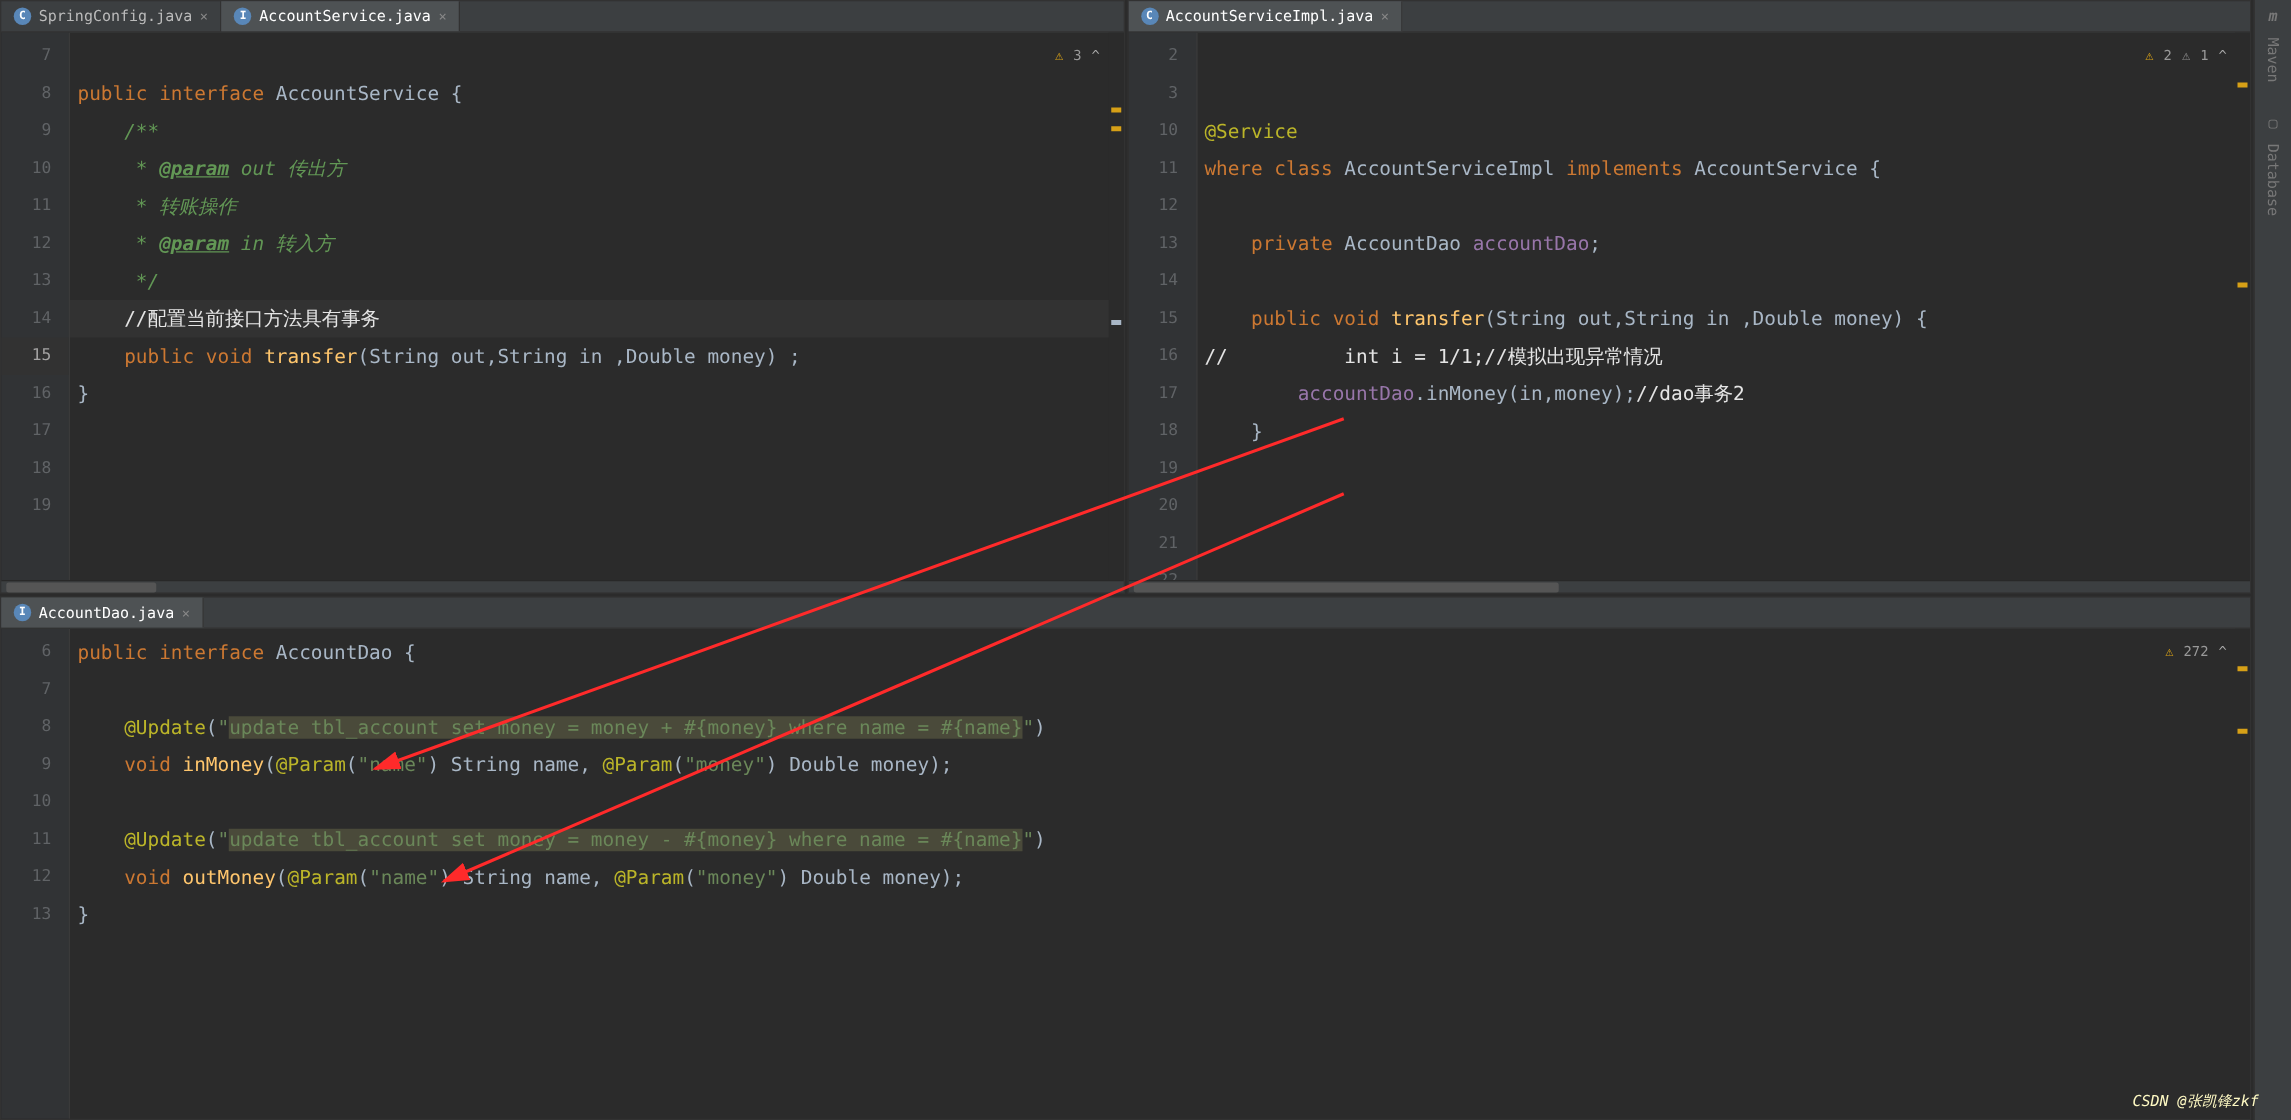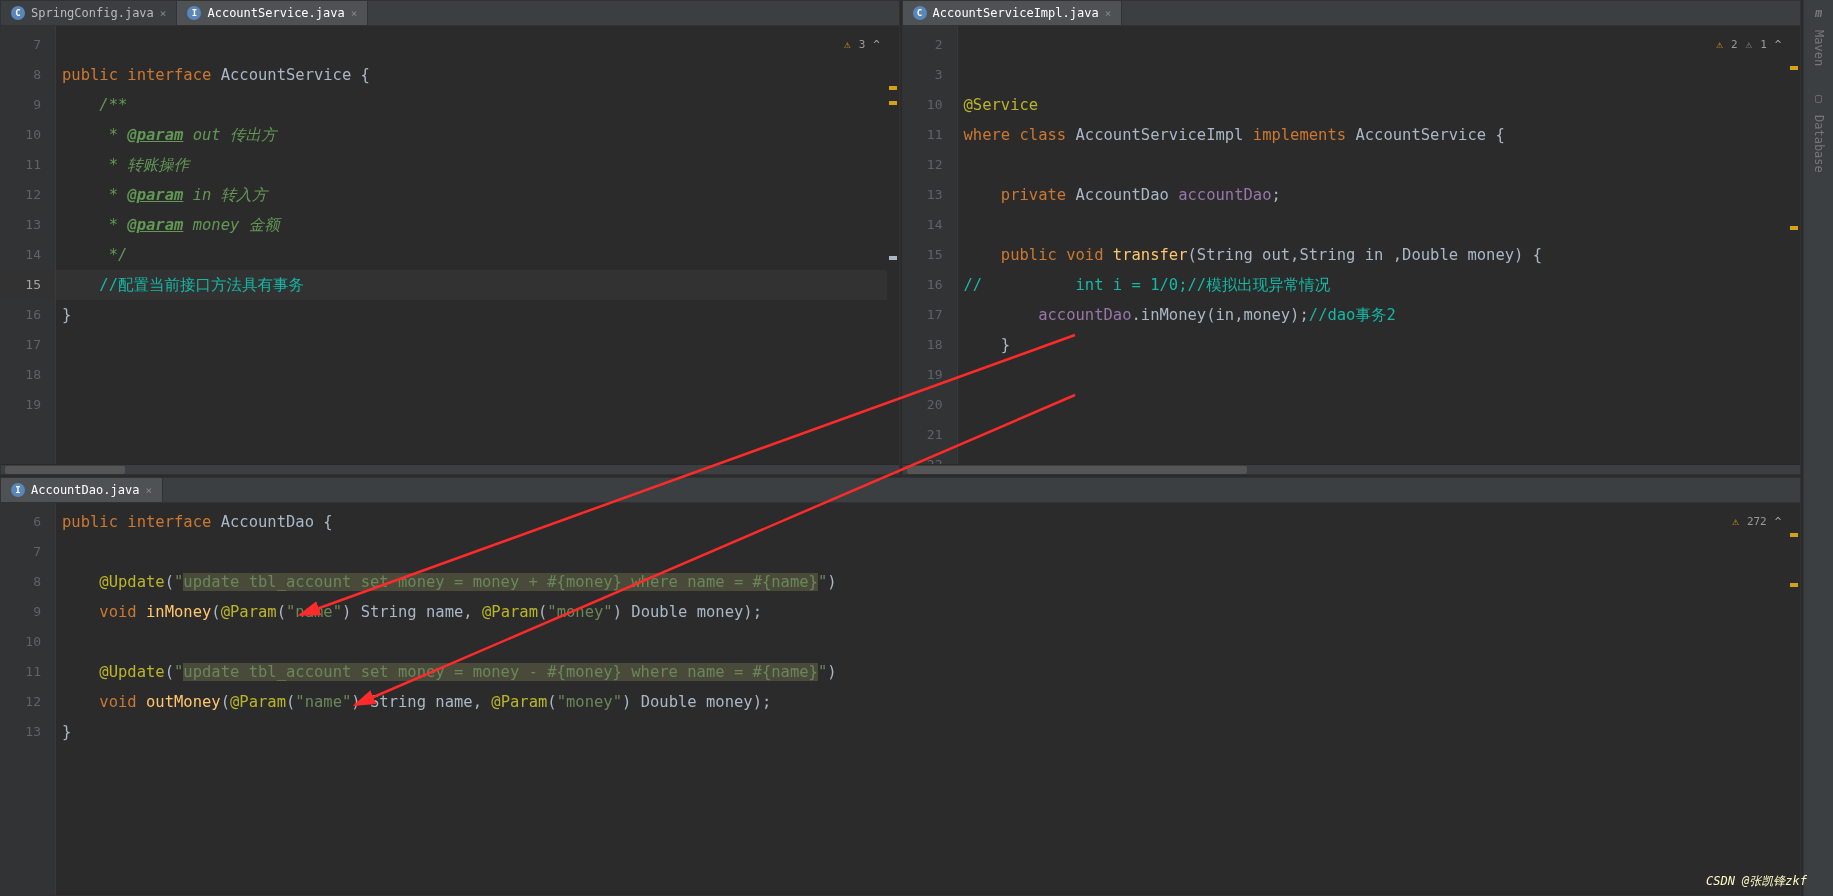--- a/index.html
+++ b/index.html
@@ -37,21 +37,21 @@
 .nav-arrow { color: #aaa; cursor: pointer; }
 .scrollbar-v { position: absolute; right: 0; top: 0; width: 12px; height: 100%; background: #2b2b2b; }
 .scroll-marker { position: absolute; width: 8px; right: 2px; height: 4px; }
 .scroll-marker.warn { background: #d6a017; }
 .scroll-marker.cursor { background: #a9b7c6; }
 
 
 .kw { color: #cc7832; }
 .str { color: #6a8759; }
 .str-hl { color: #6a8759; background: #4a4a3a; }
-.cmt { color: #14b8a6; }
+.cmt { color: #e5e5e5; }
 .doc { color: #629755; font-style: italic; }
 .doc-tag { color: #629755; font-style: italic; font-weight: bold; text-decoration: underline; }
 .ann { color: #bbb529; }
 .ann-u { color: #bbb529; text-decoration: underline; }
 .id { color: #a9b7c6; }
 .field { color: #9876aa; }
 .fn { color: #ffc66d; }
 
 .arrows-svg { position: absolute; top: 0; left: 0; pointer-events: none; z-index: 50; }
 .watermark { position: absolute; right: 26px; bottom: 6px; color: #fef9c3; font-size: 12px; z-index: 60; font-style: italic; }
@@ -98,23 +98,23 @@
           <span>3</span>
           <span class="nav-arrow">^</span>
           <span class="nav-arrow">v</span>
         </div>
       <div class="code-line"></div>
           <div class="code-line"><span class="kw">public interface </span><span class="id">AccountService {</span></div>
           <div class="code-line"><span class="doc">    /**</span></div>
           <div class="code-line"><span class="doc">     * </span><span class="doc-tag">@param</span><span class="doc"> out 传出方</span></div>
           <div class="code-line"><span class="doc">     * 转账操作</span></div>
           <div class="code-line"><span class="doc">     * </span><span class="doc-tag">@param</span><span class="doc"> in 转入方</span></div>
-          <div class="code-line"><span class="doc">     * </span><span class="doc-tag">@param</span><span class="doc"> money 金额</span></div>
           <div class="code-line"><span class="doc">     */</span></div>
           <div class="code-line hl"><span class="cmt">    //配置当前接口方法具有事务</span></div>
+          <div class="code-line"><span class="id">    </span><span class="kw">public void </span><span class="fn">transfer</span><span class="id">(String out,String in ,Double money) ;</span></div>
           <div class="code-line"><span class="id">}</span></div>
           <div class="code-line"></div>
         </div>
       <div class="scrollbar-v">
         <div class="scroll-marker warn" style="top:60px"></div>
         <div class="scroll-marker warn" style="top:75px"></div>
         <div class="scroll-marker cursor" style="top:230px"></div>
       </div>
     </div>
     <div class="hscroll">
@@ -158,21 +158,21 @@
           <span class="nav-arrow">v</span>
         </div>
       <div class="code-line"></div>
           <div class="code-line"></div>
           <div class="code-line"><span class="ann">@Service</span></div>
           <div class="code-line"><span class="kw">where class </span><span class="id">AccountServiceImpl </span><span class="kw">implements </span><span class="id">AccountService {</span></div>
           <div class="code-line"></div>
           <div class="code-line"><span class="id">    </span><span class="kw">private </span><span class="id">AccountDao </span><span class="field">accountDao</span><span class="id">;</span></div>
           <div class="code-line"></div>
           <div class="code-line"><span class="id">    </span><span class="kw">public void </span><span class="fn">transfer</span><span class="id">(String out,String in ,Double money) {</span></div>
-          <div class="code-line"><span class="cmt">//          int i = 1/0;//模拟出现异常情况</span></div>
+          <div class="code-line"><span class="cmt">//          int i = 1/1;//模拟出现异常情况</span></div>
           <div class="code-line"><span class="id">        </span><span class="field">accountDao</span><span class="id">.inMoney(in,money);</span><span class="cmt">//dao事务2</span></div>
           <div class="code-line"><span class="id">    }</span></div>
           <div class="code-line"></div>
         </div>
       <div class="scrollbar-v">
         <div class="scroll-marker warn" style="top:40px"></div>
         <div class="scroll-marker warn" style="top:200px"></div>
       </div>
     </div>
     <div class="hscroll">

